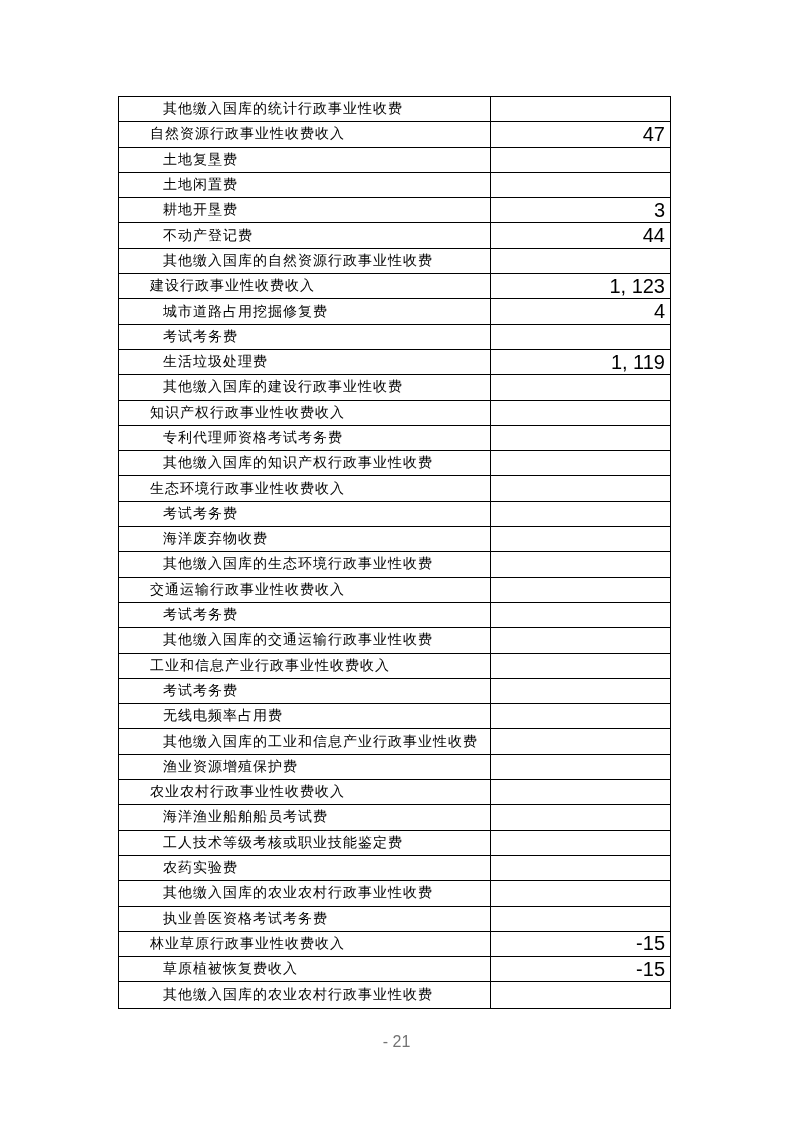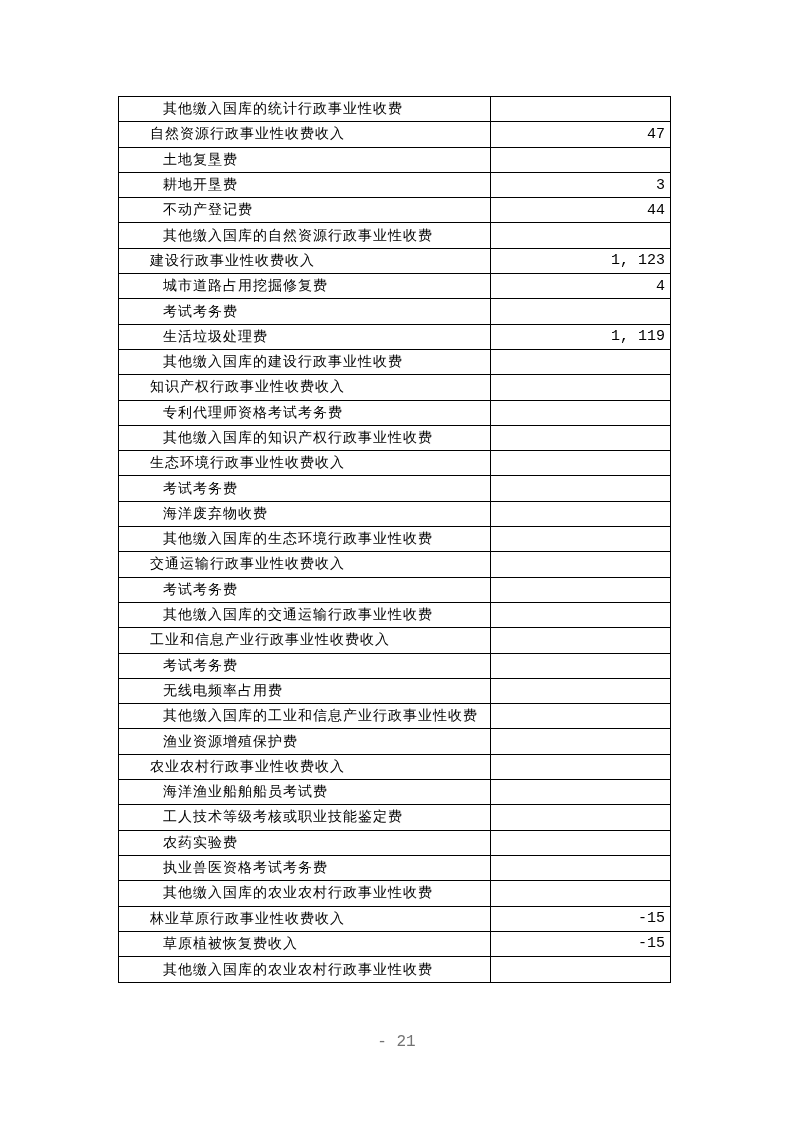--- a/index.html
+++ b/index.html
@@ -5,21 +5,21 @@
   html, body {
     margin: 0;
     padding: 0;
     background: #ffffff;
   }
   .page {
     position: relative;
     width: 793px;
     height: 1122px;
     background: #ffffff;
-    font-family: Liberation Mono, monospace;
+    font-family: Liberation Sans, sans-serif;
     color: #000000;
     overflow: hidden;
   }
   .fee-table {
     position: absolute;
     left: 118px;
     top: 96px;
     width: 553px;
     border: 1px solid #000000;
     box-sizing: border-box;
@@ -45,21 +45,21 @@
     border-right: 1px solid #000000;
     font-size: 14px;
     letter-spacing: 1px;
   }
   .cell.label.indent-1 { padding-left: 31px; }
   .cell.label.indent-2 { padding-left: 44px; }
   .cell.value {
     flex: 1;
     justify-content: flex-end;
     padding-right: 5px;
-    font-size: 15px;
+    font-size: 20px;
     letter-spacing: 0;
   }
   .footer {
     position: absolute;
     top: 1033px;
     left: 0;
     width: 100%;
     text-align: center;
     font-size: 16px;
     color: #737373;
@@ -76,20 +76,24 @@
       </div>
       <div class="row">
         <div class="cell label indent-1">自然资源行政事业性收费收入</div>
         <div class="cell value">47</div>
       </div>
       <div class="row">
         <div class="cell label indent-2">土地复垦费</div>
         <div class="cell value"></div>
       </div>
       <div class="row">
+        <div class="cell label indent-2">土地闲置费</div>
+        <div class="cell value"></div>
+      </div>
+      <div class="row">
         <div class="cell label indent-2">耕地开垦费</div>
         <div class="cell value">3</div>
       </div>
       <div class="row">
         <div class="cell label indent-2">不动产登记费</div>
         <div class="cell value">44</div>
       </div>
       <div class="row">
         <div class="cell label indent-2">其他缴入国库的自然资源行政事业性收费</div>
         <div class="cell value"></div>
@@ -184,25 +188,25 @@
       </div>
       <div class="row">
         <div class="cell label indent-2">工人技术等级考核或职业技能鉴定费</div>
         <div class="cell value"></div>
       </div>
       <div class="row">
         <div class="cell label indent-2">农药实验费</div>
         <div class="cell value"></div>
       </div>
       <div class="row">
+        <div class="cell label indent-2">其他缴入国库的农业农村行政事业性收费</div>
+        <div class="cell value"></div>
+      </div>
+      <div class="row">
         <div class="cell label indent-2">执业兽医资格考试考务费</div>
-        <div class="cell value"></div>
-      </div>
-      <div class="row">
-        <div class="cell label indent-2">其他缴入国库的农业农村行政事业性收费</div>
         <div class="cell value"></div>
       </div>
       <div class="row">
         <div class="cell label indent-1">林业草原行政事业性收费收入</div>
         <div class="cell value">-15</div>
       </div>
       <div class="row">
         <div class="cell label indent-2">草原植被恢复费收入</div>
         <div class="cell value">-15</div>
       </div>

